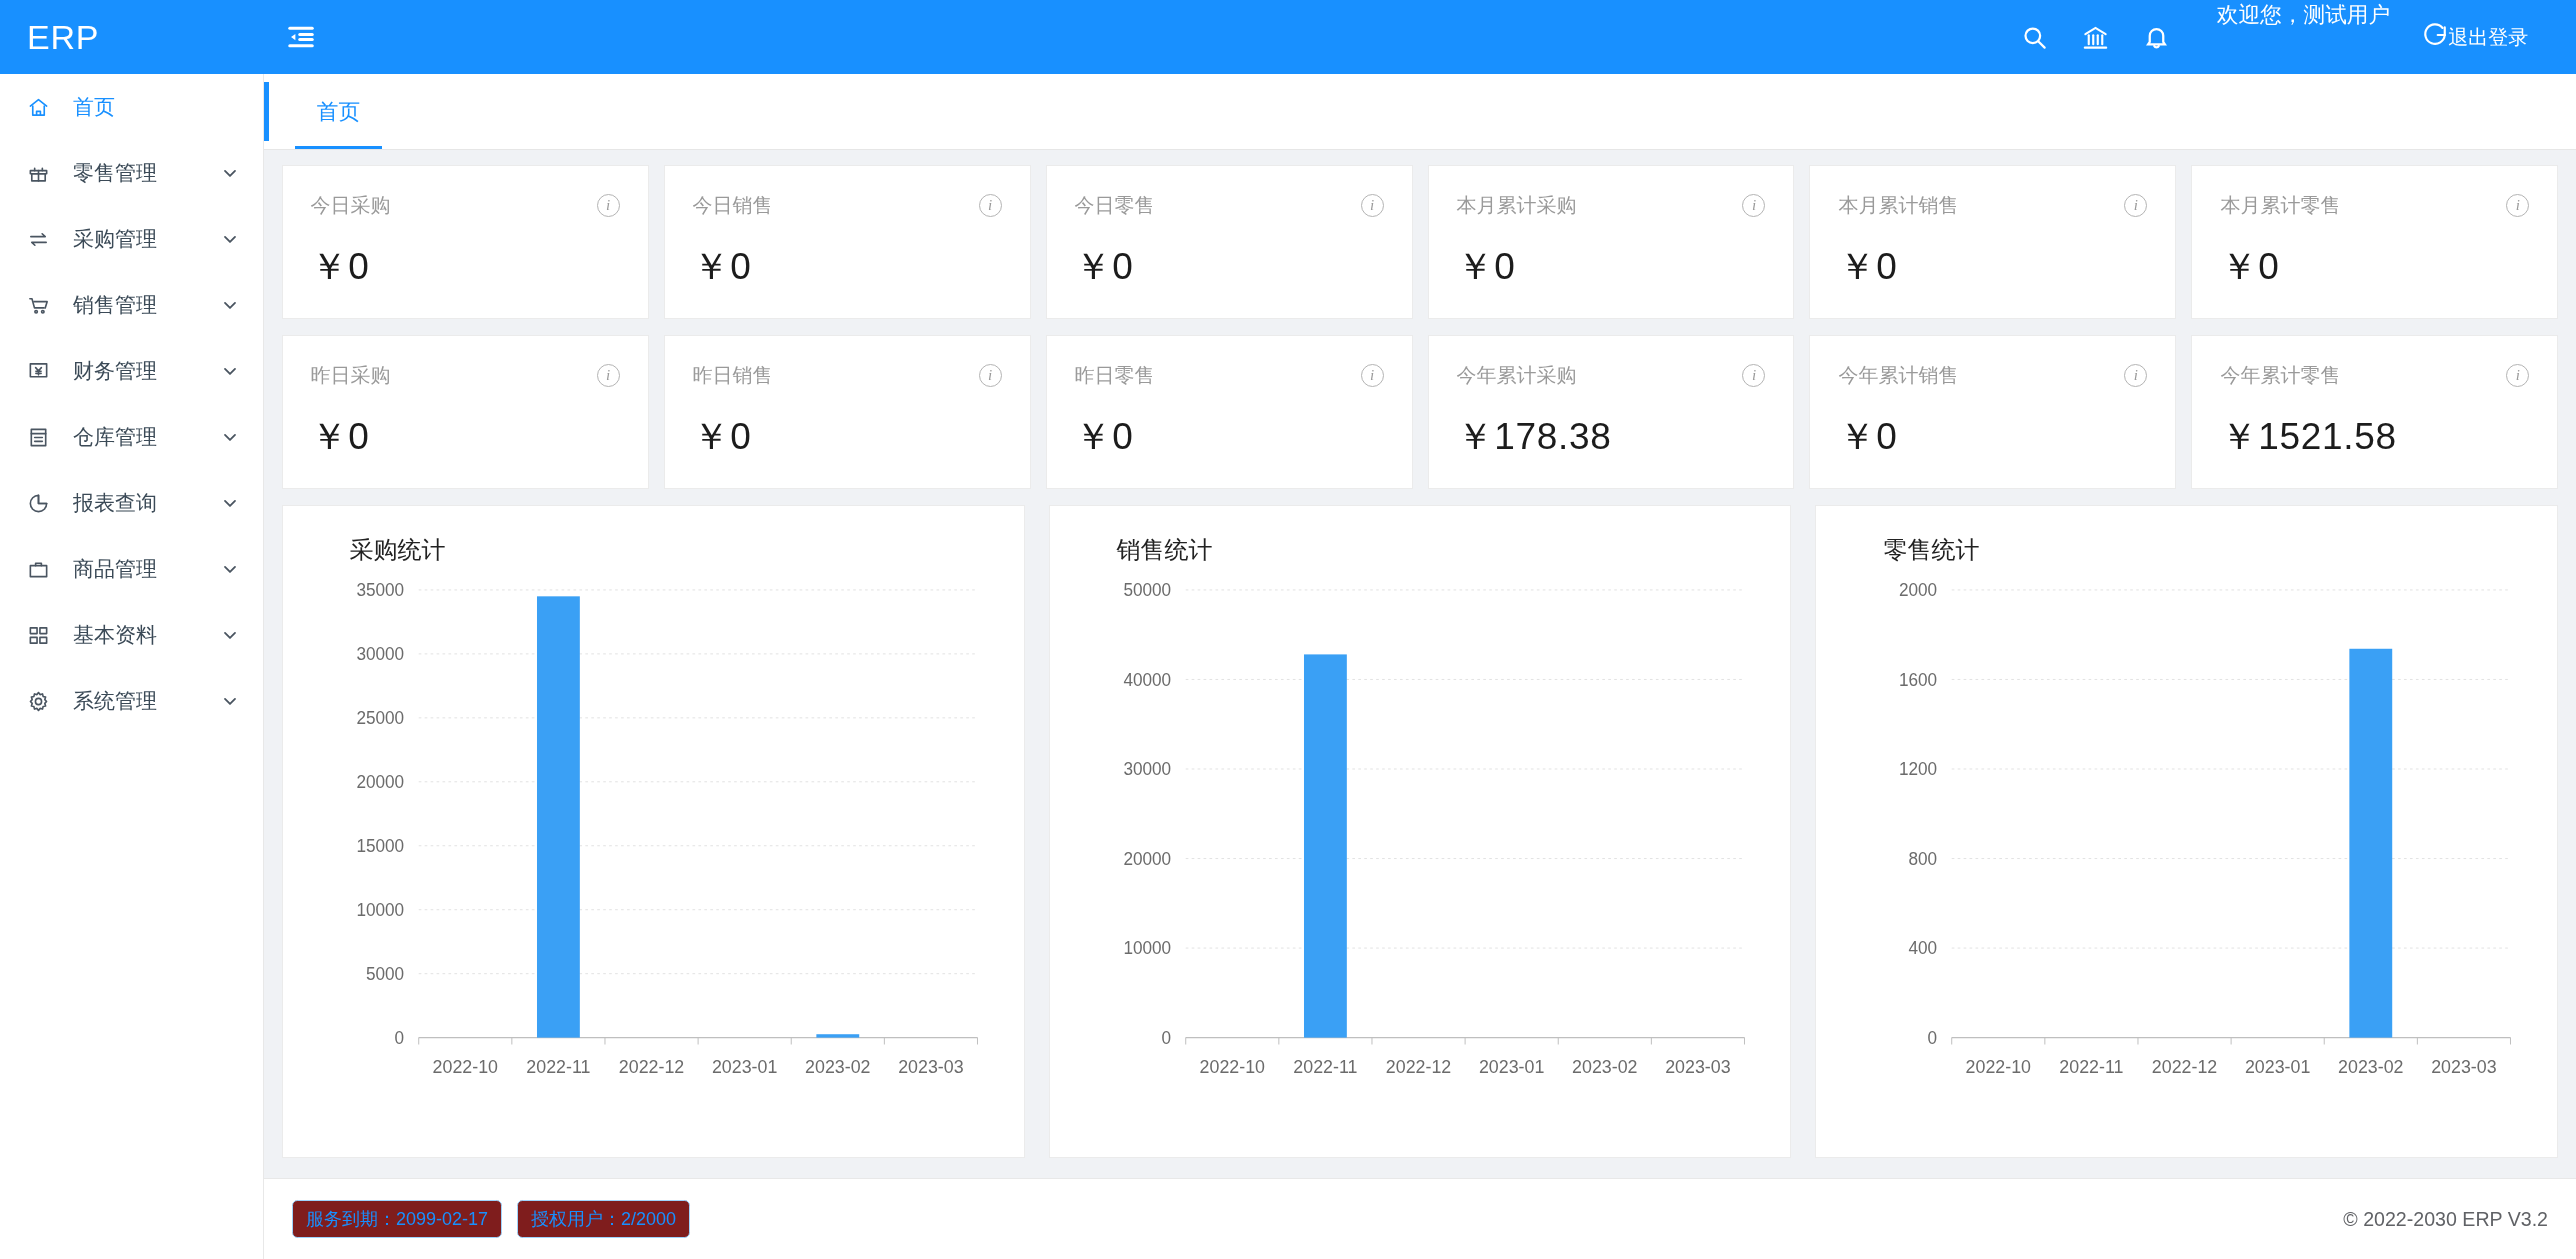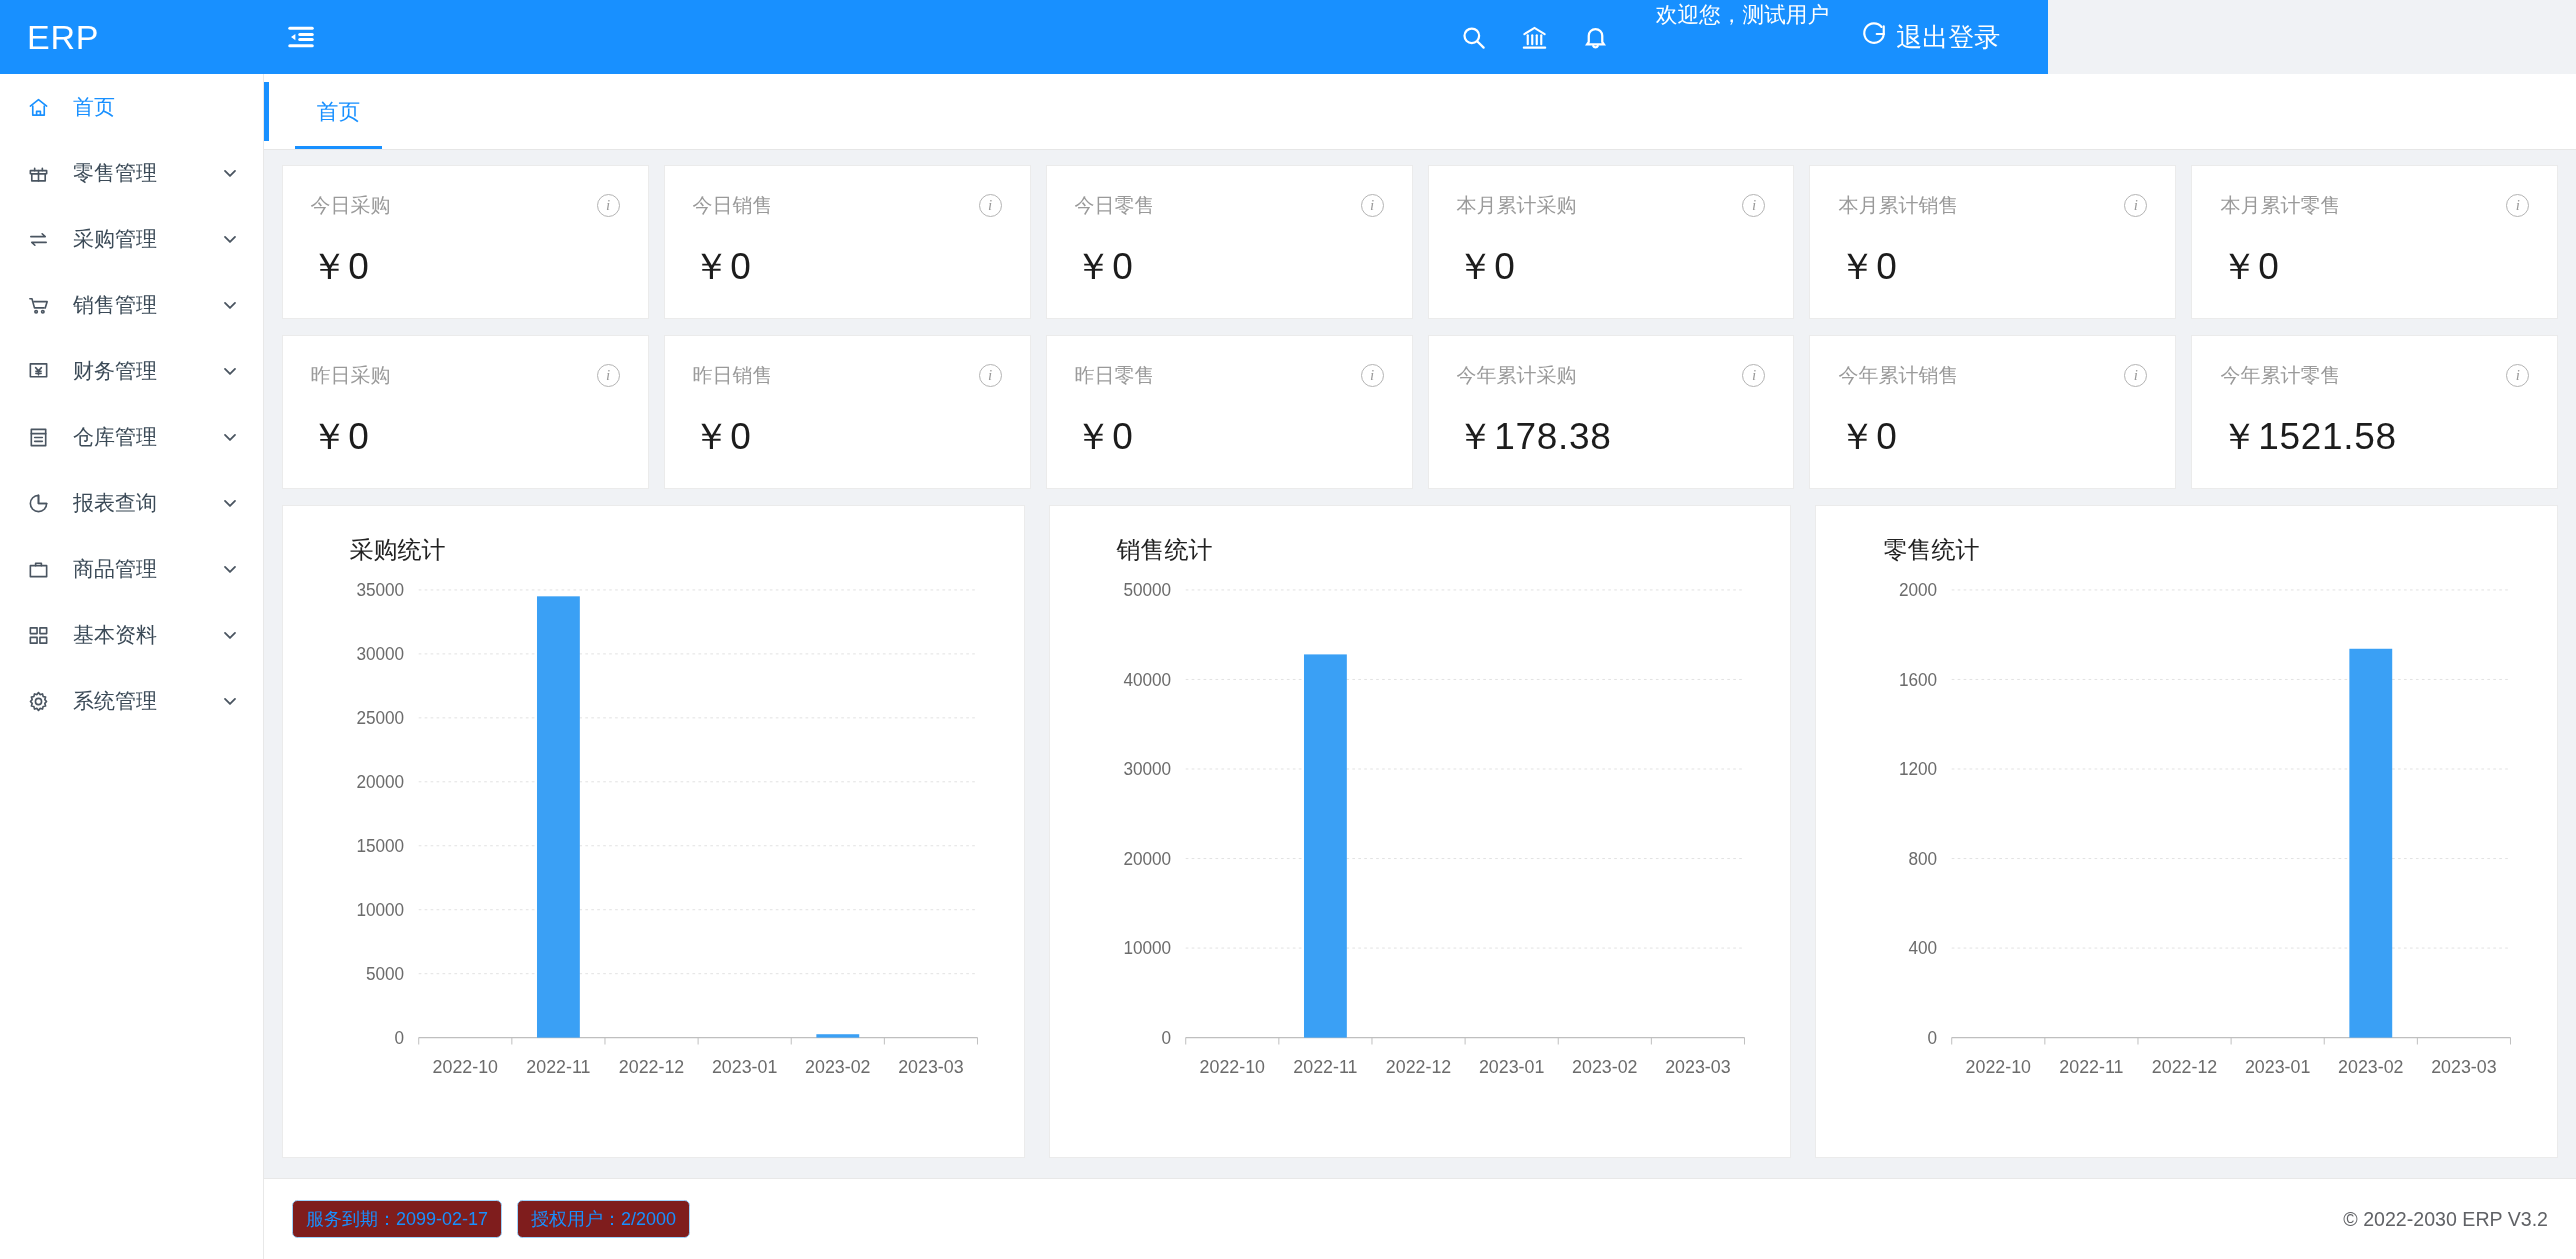--- a/index.html
+++ b/index.html
@@ -4,21 +4,21 @@
 <style>
   * { box-sizing: border-box; margin: 0; padding: 0; }
   html, body {
     width: 2576px; height: 1259px;
     font-family: "Liberation Sans", "DejaVu Sans", sans-serif;
     background: #f0f2f5; overflow: hidden;
   }
 
   
   .header {
-    position: absolute; top: 0; left: 0; width: 2048px; height: 74px;
+    position: absolute; top: 0; left: 0; width: 2576px; height: 74px;
     background: #1890ff; display: flex; align-items: center;
   }
   .brand {
     width: 264px; height: 74px; display: flex; align-items: center;
     padding-left: 27px; color: #fff; font-size: 34px; font-weight: 400;
     letter-spacing: 0.7px;
   }
   .fold-btn {
     width: 74px; height: 74px; display: flex; align-items: center;
     justify-content: center; cursor: pointer;
@@ -27,21 +27,21 @@
   .header-right {
     display: flex; height: 74px;
     color: #fff; padding-right: 41px; gap: 0px;
   }
   .hdr-icon {
     width: 61px; height: 74px; display: flex; align-items: center;
     justify-content: center; cursor: pointer;
   }
   .welcome-text { font-size: 21.7px; margin: 0 32px 0 30px; white-space: nowrap; }
   .logout {
-    display: flex; align-items: center; gap: 9px; font-size: 26px;
+    display: flex; align-items: center; gap: 0; font-size: 20px;
     cursor: pointer; white-space: nowrap; padding-right: 6.8px;
   }
 
   
   .sidebar {
     position: absolute; top: 74px; left: 0; width: 264px; height: 1185px;
     background: #fff; border-right: 0.7px solid #e8e8e8; overflow: hidden;
   }
   .nav-item {
     height: 66px; display: flex; align-items: center;

